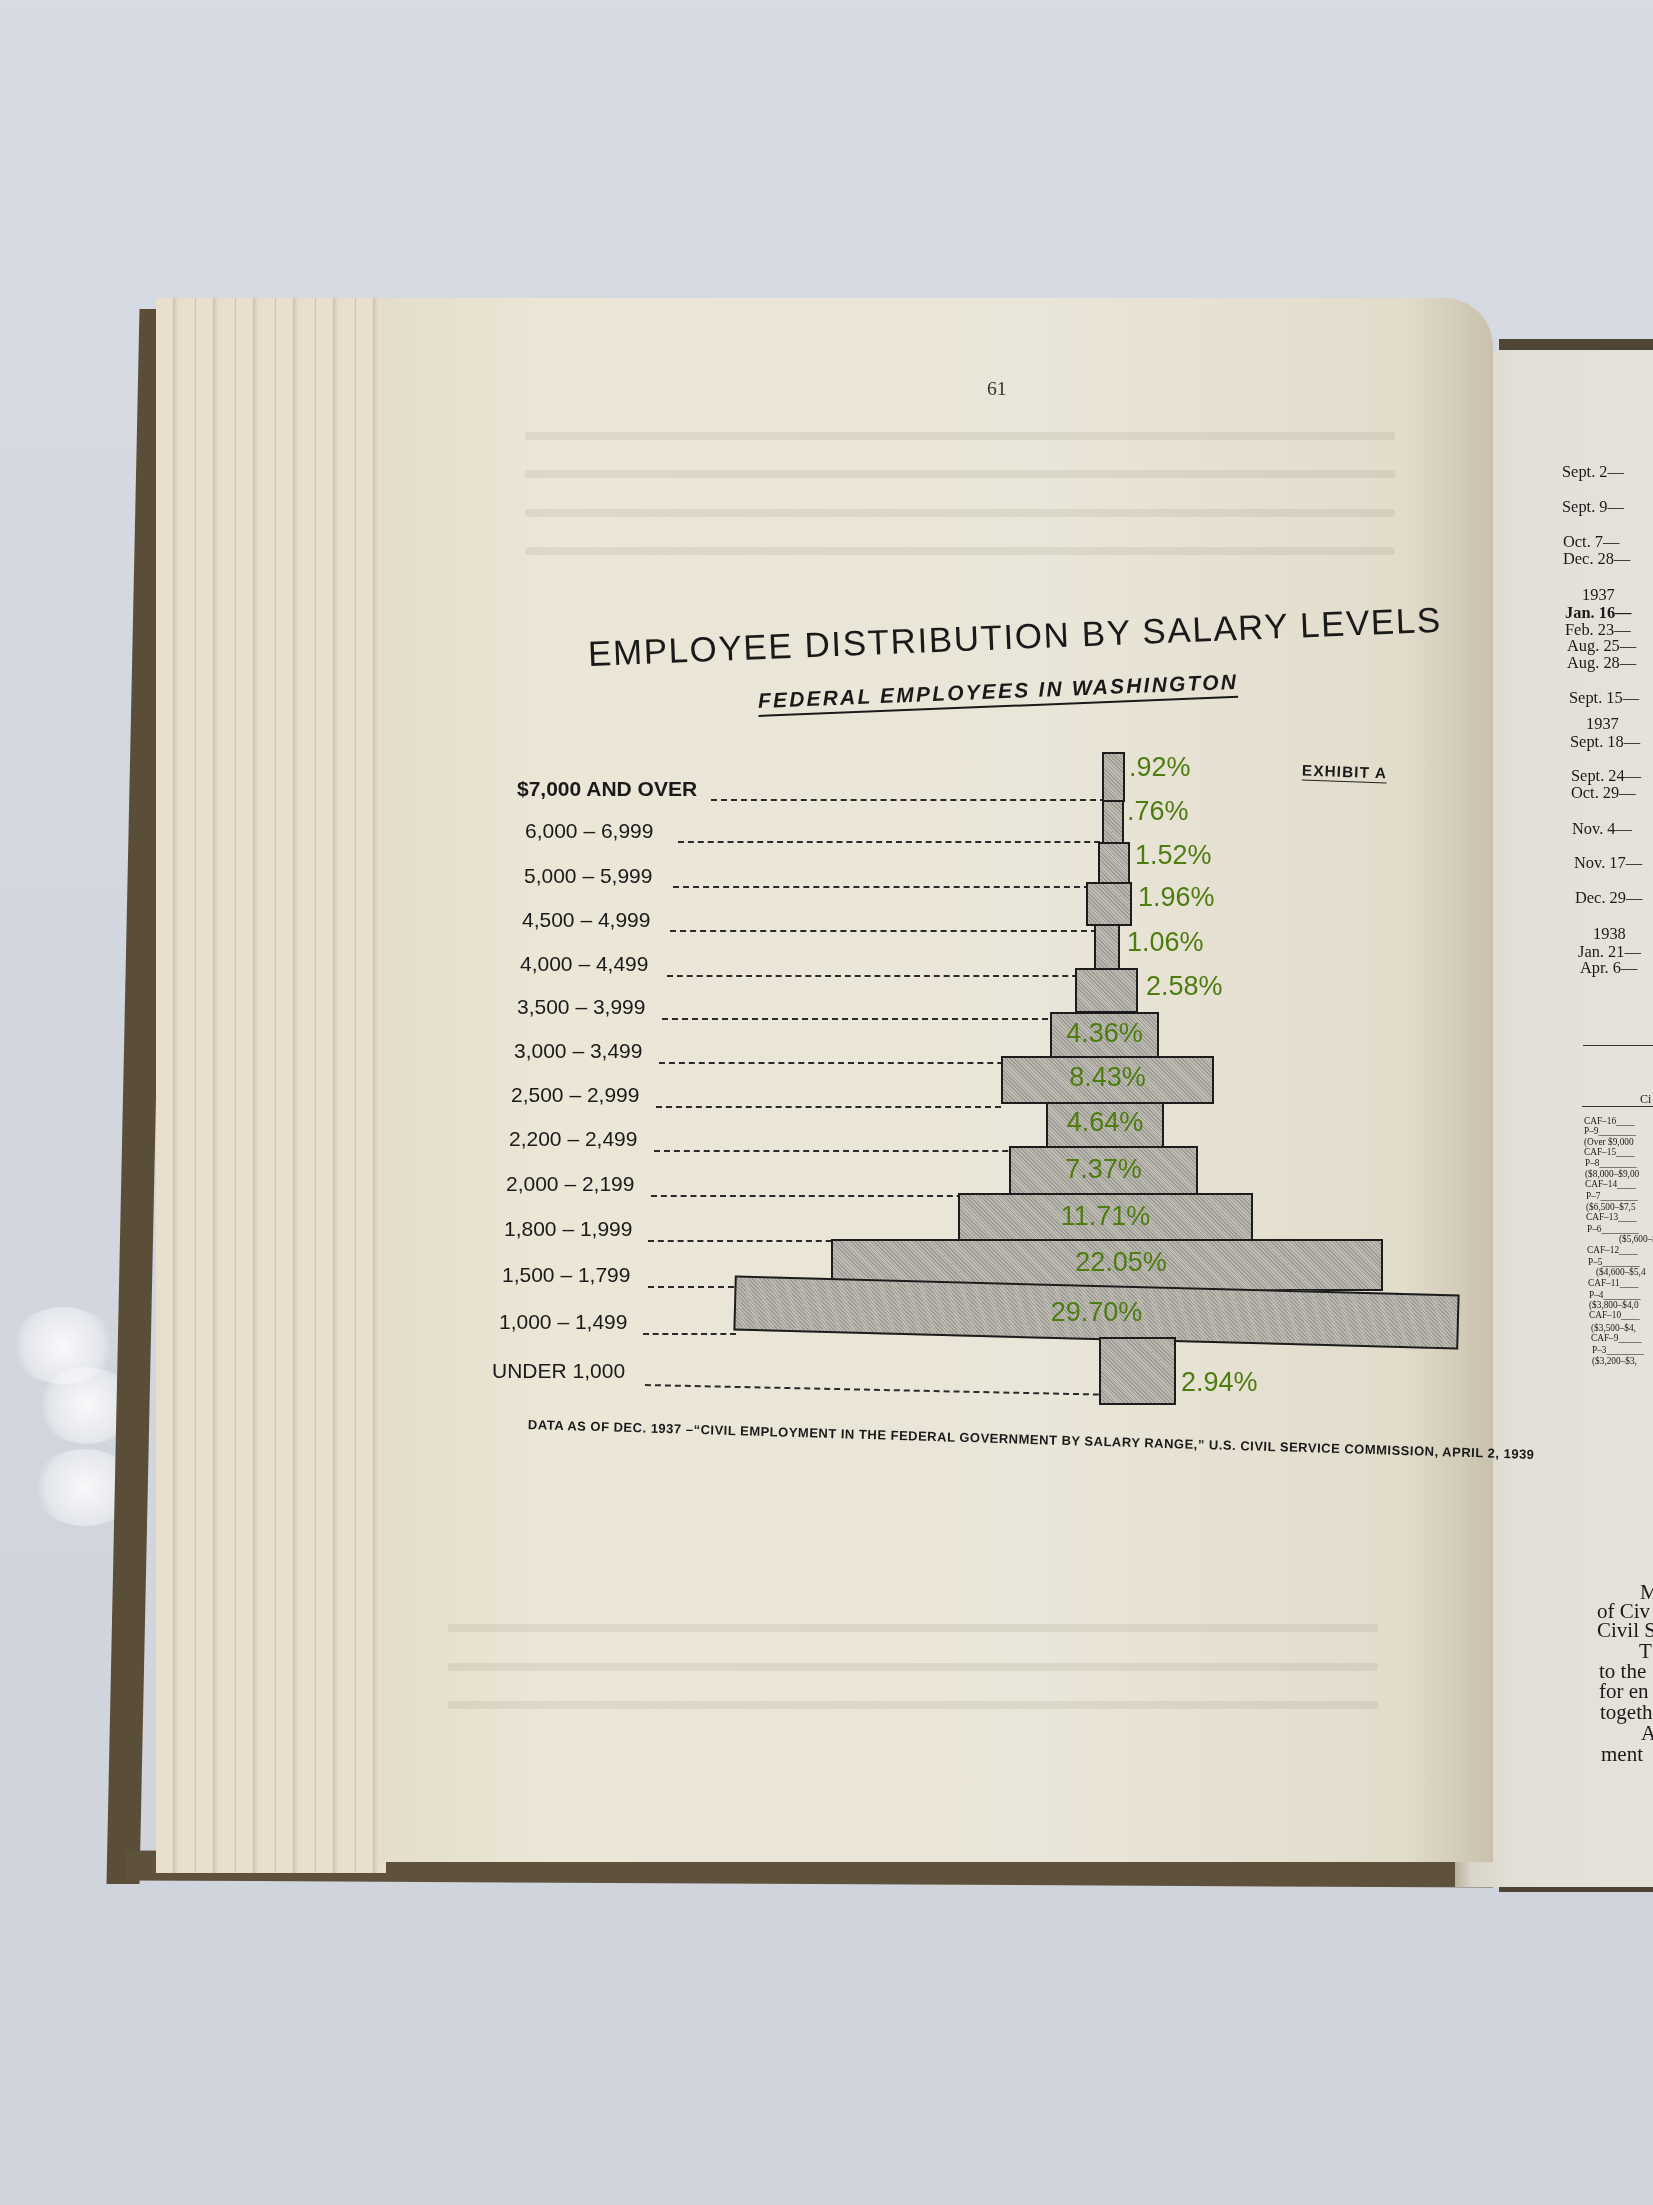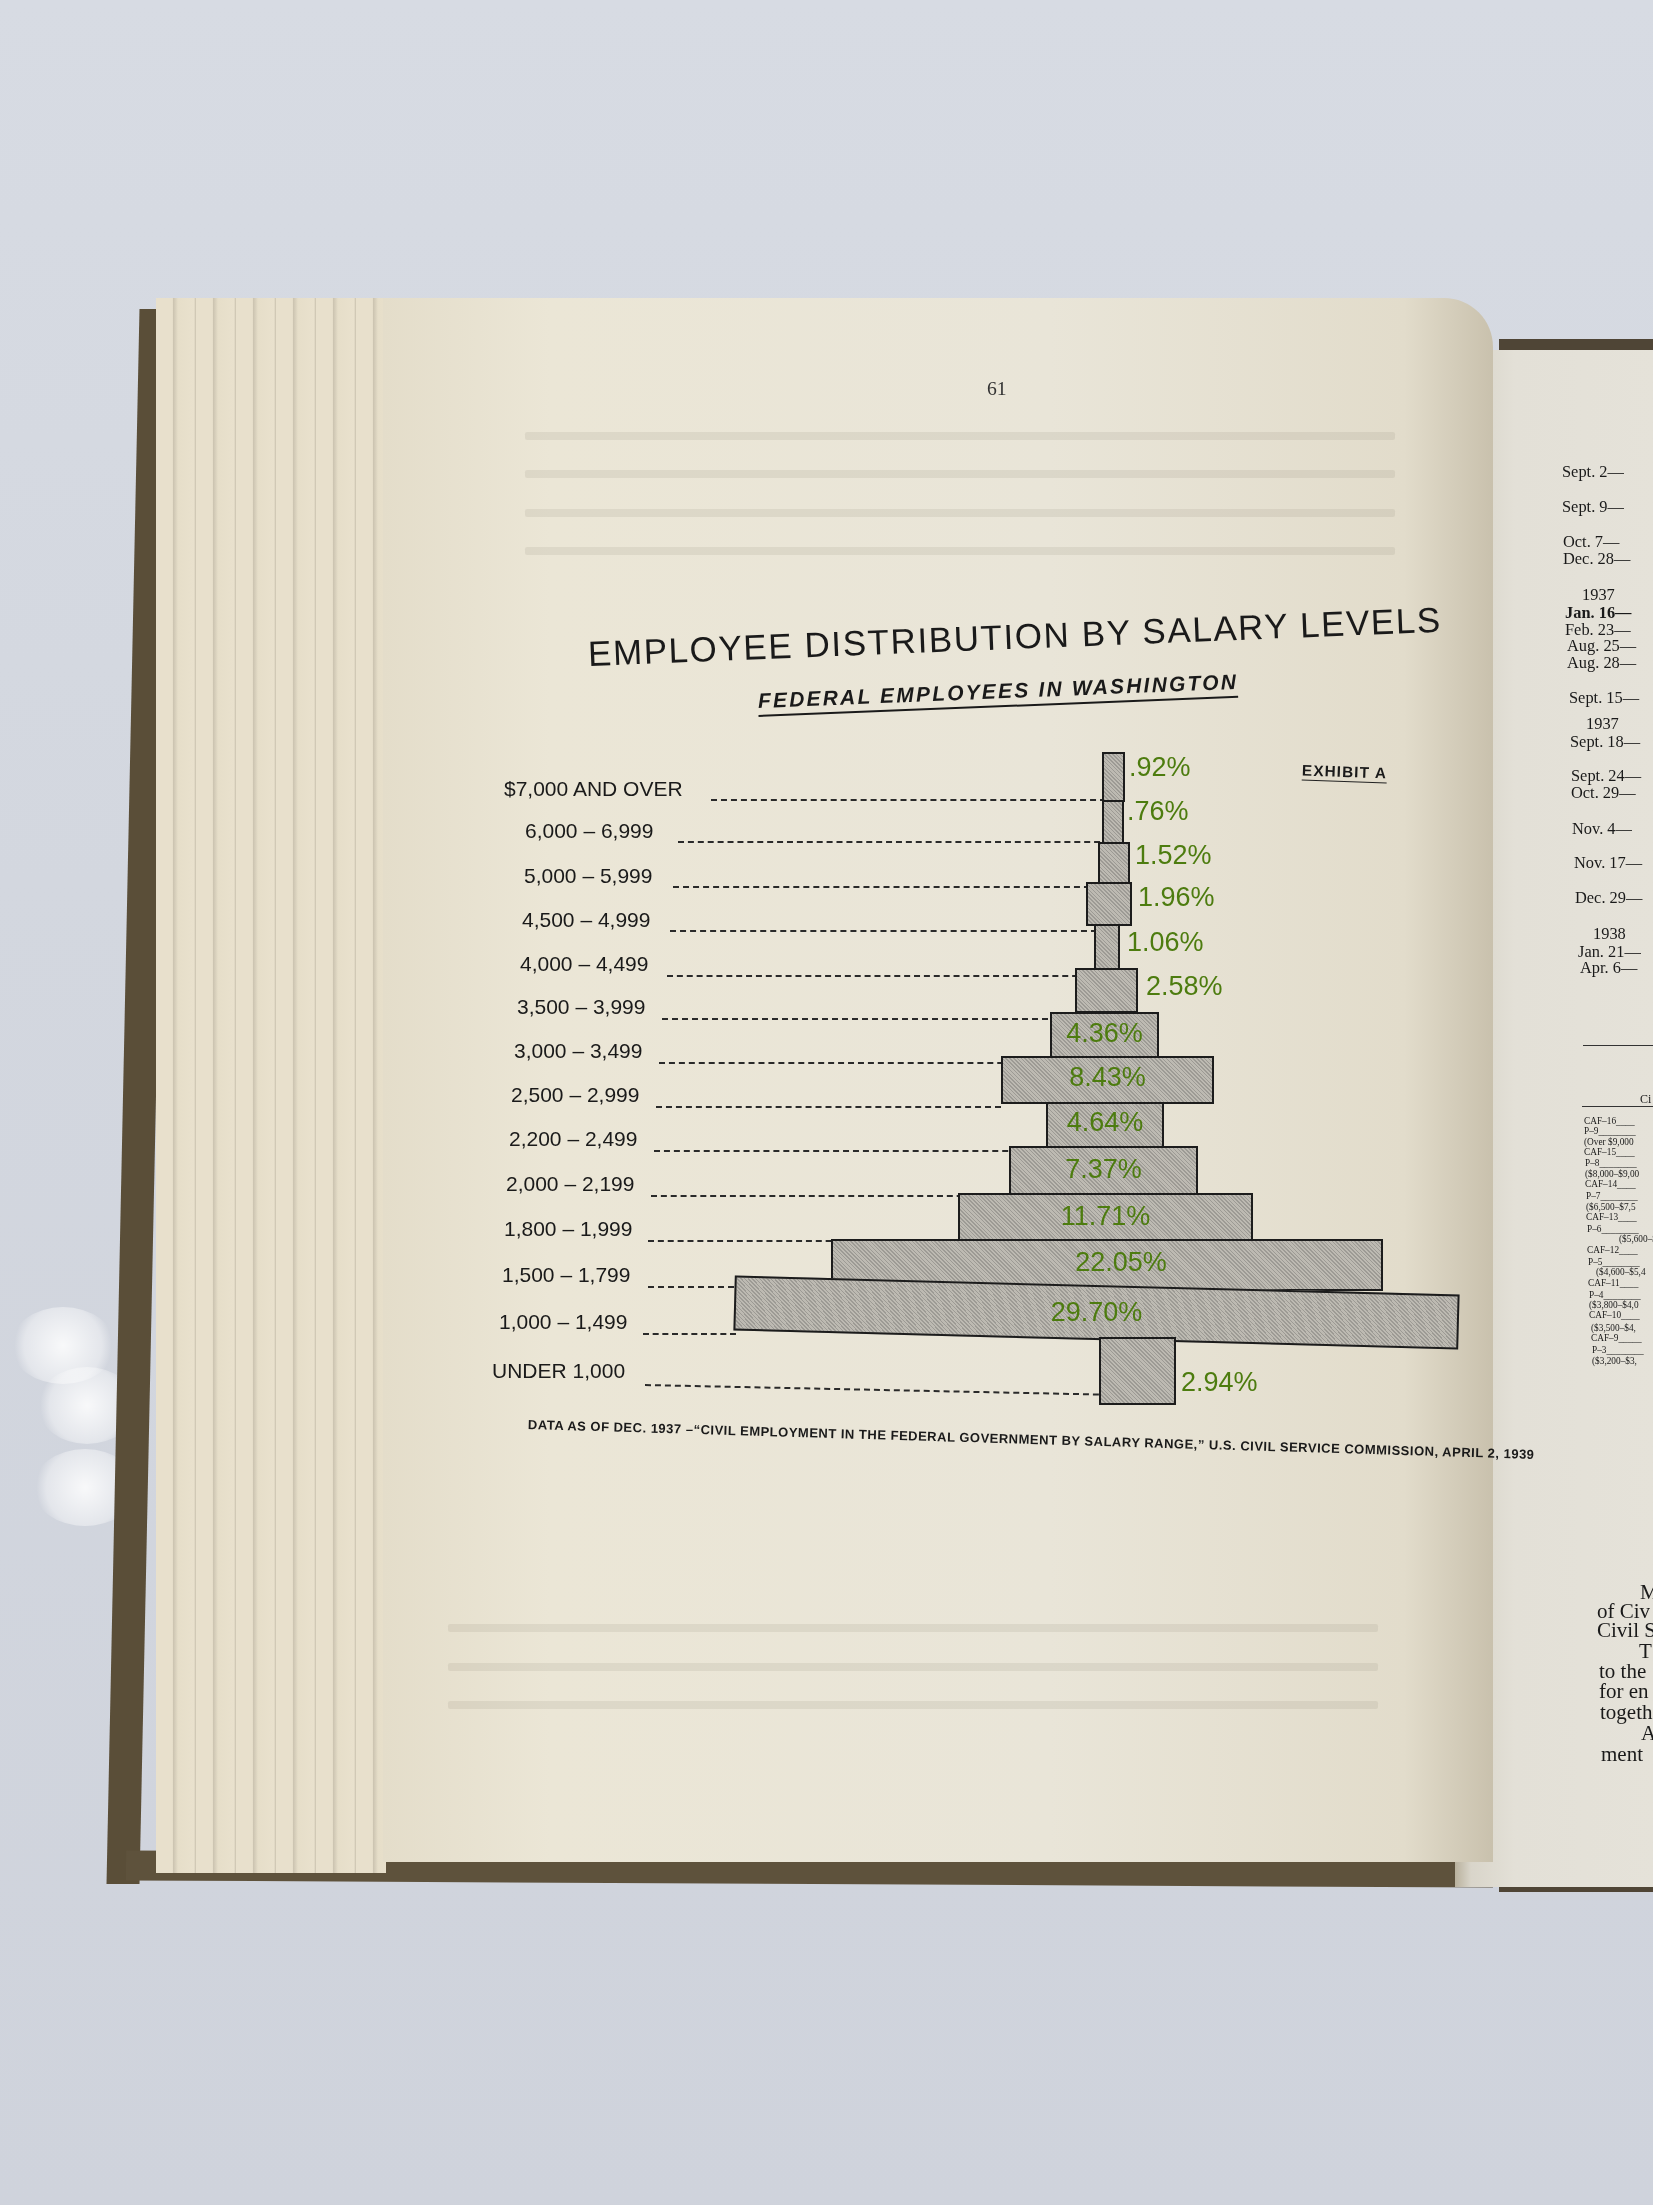--- a/index.html
+++ b/index.html
@@ -83,21 +83,21 @@
 <div class="faint-text" style="left:448px;top:1624px;width:930px;"></div>
 <div class="faint-text" style="left:448px;top:1663px;width:930px;"></div>
 <div class="faint-text" style="left:448px;top:1701px;width:930px;"></div>
 
 <div class="chart-title">EMPLOYEE DISTRIBUTION BY SALARY LEVELS</div>
 <div class="chart-subtitle">FEDERAL EMPLOYEES IN WASHINGTON</div>
 <div class="exhibit">EXHIBIT A</div>
 
 <div>
 
-  <div class="row-label" style="left:504px;top:777px;">$7,000 AND OVER</div>
+  <div class="row-label" style="left:517px;top:777px;font-weight:bold;">$7,000 AND OVER</div>
   <div class="leader" style="left:711px;top:799px;width:405px;"></div>
   <div class="bar" style="left:1102px;top:752px;width:23px;height:50px;"></div>
   <div class="pct" style="left:1129px;top:752px;">.92%</div>
 
   <div class="row-label" style="left:525px;top:819px;">6,000 – 6,999</div>
   <div class="leader" style="left:678px;top:841px;width:432px;"></div>
   <div class="bar" style="left:1102px;top:800px;width:22px;height:44px;"></div>
   <div class="pct" style="left:1127px;top:796px;">.76%</div>
 
   <div class="row-label" style="left:524px;top:864px;">5,000 – 5,999</div>

